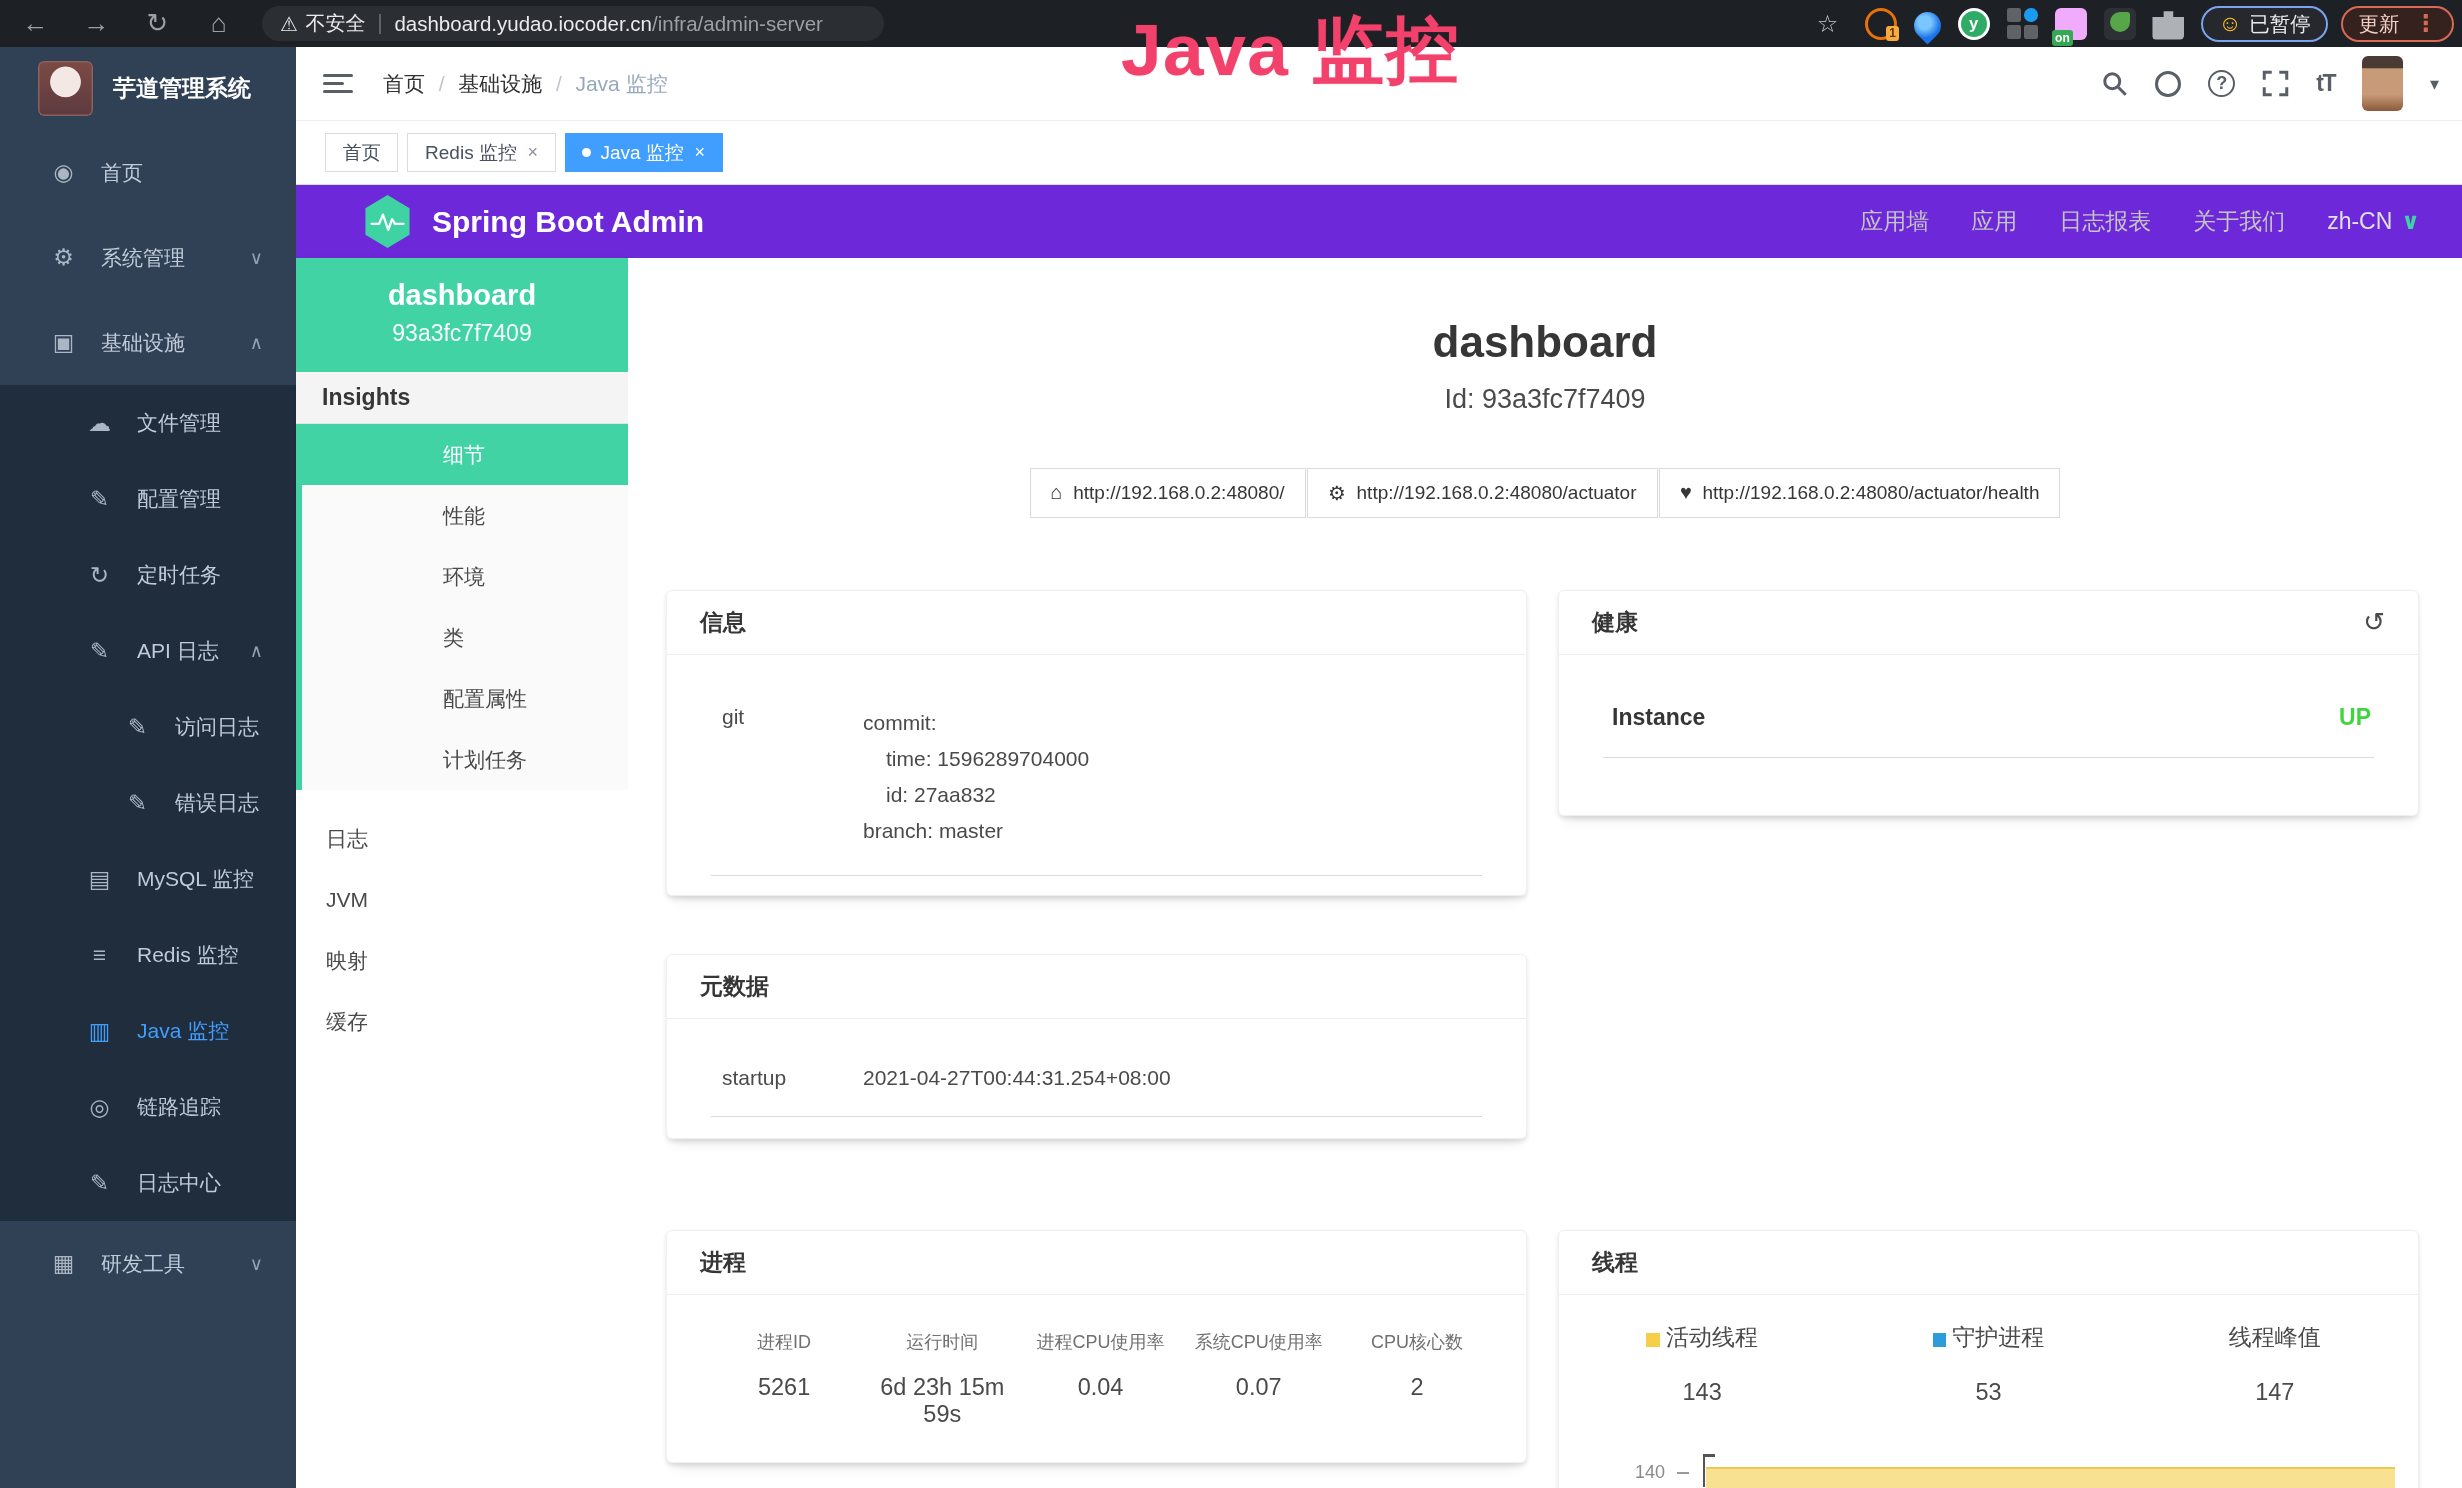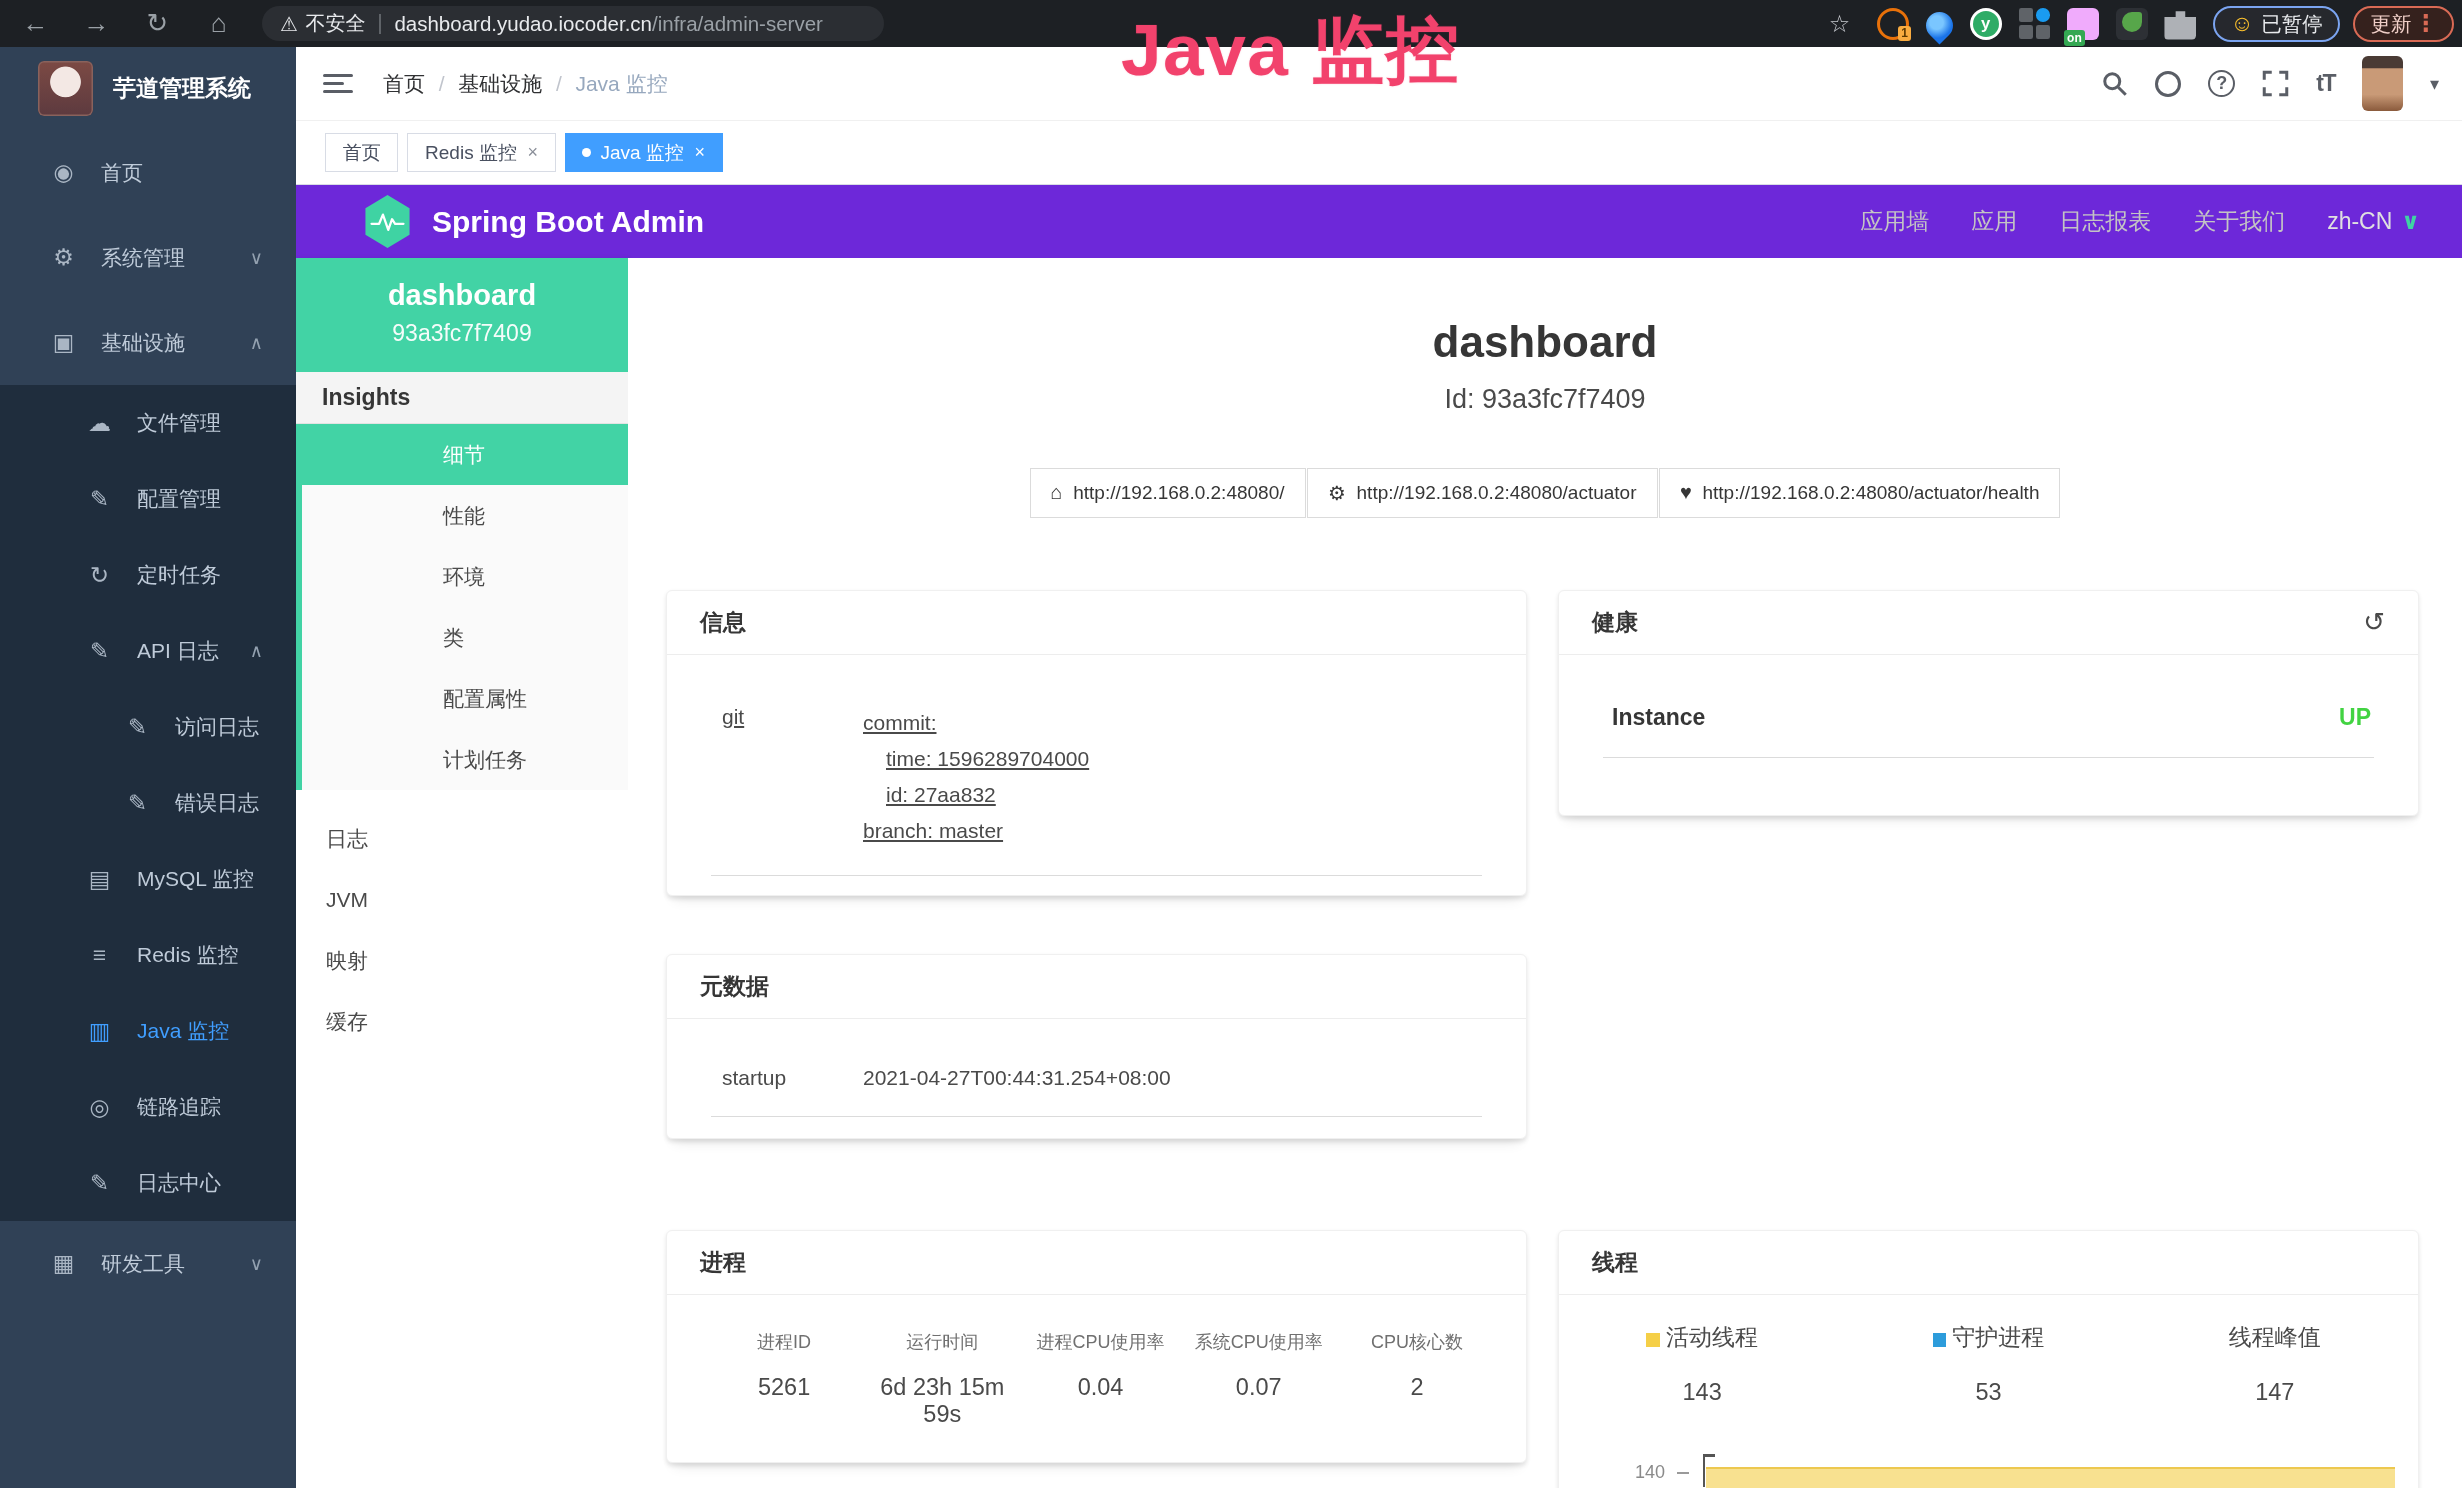--- a/index.html
+++ b/index.html
@@ -32,21 +32,21 @@
   .ext-on { background:#f0abfc; }
   .ext-on .ext-badge { left:-3px; bottom:-6px; background:#34a853; color:#fff; }
   .ext-leaf { background:#2d3035; }
   .ext-leaf .leaf { position:absolute; left:6px; top:4.6px; width:20px; height:20px; background:#57a64a; border-radius:50% 3px 50% 50%; }
   .ext-puzzle { background:#aeb1b6; clip-path:polygon(0 30%,35% 30%,35% 12%,65% 12%,65% 30%,100% 30%,100% 100%,0 100%); border-radius:4.6px; }
   .pill { display:flex; align-items:center; height:36px; border-radius:18px; padding:0 15px; margin-right:13.7px; }
   #paused-pill { border:2.3px solid #7ba4f0; background:#26282d; }
   .smiley { color:#fbc02d; font-size:23px; margin-right:7.6px; }
   #paused-pill span.lbl { color:#e8eaed; font-size:20.5px;text-align:right; }
   #update-pill { border:2.3px solid #d96a55; background:#35211d; margin-right:7.6px; }
-  #update-pill span.lbl { color:#f0cfc8; font-size:20.5px; margin-right:3px; }
+  #update-pill span.lbl { color:#f0cfc8; font-size:20.5px; margin-right:15px; }
   .kebab { color:#d96a55; font-size:23px; font-weight:bold; }
 
   
   #admin-sidebar { position:absolute; left:0; top:47px; width:296px; bottom:0; background:#304156; }
   #logo-row { height:83px; display:flex; align-items:center; padding-left:38px; }
   #logo-img { width:55px; height:55px; border-radius:6px; background:
       radial-gradient(circle at 50% 38%, #f3e8e4 0 34%, transparent 36%),
       linear-gradient(180deg,#7c4a44 0%, #5d3a3f 100%); box-shadow:inset 0 0 0 1.5px #8a625c; }
   #logo-title { color:#fff; font-size:23px; font-weight:bold; margin-left:20px; }
   .side-item { display:flex; align-items:center; color:#bfcbd9; font-size:21px; cursor:pointer; position:relative; }
@@ -117,21 +117,21 @@
   .card { position:absolute; width:861px; background:#fff; border:0.8px solid #f0f0f0; border-radius:6px; box-shadow:0 2.3px 4.6px rgba(10,10,10,.10), 0 10.6px 12px -7.6px rgba(10,10,10,.10); }
   .card-head { height:64px; display:flex; align-items:center; padding:0 33px; border-bottom:1.5px solid #ededed; font-size:23px; font-weight:bold; color:#363636; justify-content:space-between; }
   .history-icon { font-size:26px; color:#4a4a4a; font-weight:normal; cursor:pointer; }
 
   #card-info   { left:38px;  top:332px;  height:306px; }
   #card-health { left:930px; top:332px; height:226px; }
   #card-meta   { left:38px;  top:696px;  height:185px; }
   #card-proc   { left:38px;  top:972px; height:233px; }
   #card-thread { left:930px; top:972px; height:516px; }
 
-  #info-body { display:flex; padding:50px 46px 0 55px; font-size:21px; color:#4a4a4a;text-decoration:underline; }
+  #info-body { display:flex; padding:50px 46px 0 55px; font-size:21px; color:#4a4a4a; }
   #info-body .lbl { width:141px; }
   .info-line { line-height:36px; }
   .info-line.indent { padding-left:23px; }
   .divider { border-bottom:1.5px solid #dbdbdb; margin:26px 44px 0; }
 
   #health-row { display:flex; justify-content:space-between; padding:49px 47px 0 53px; font-size:23px; }
   #health-row .lbl { color:#363636; font-weight:600; }
   #health-row .up { color:#42d342; font-weight:bold; }
 
   #meta-row { display:flex; padding:47px 46px 0 55px; font-size:21px; color:#4a4a4a; }

